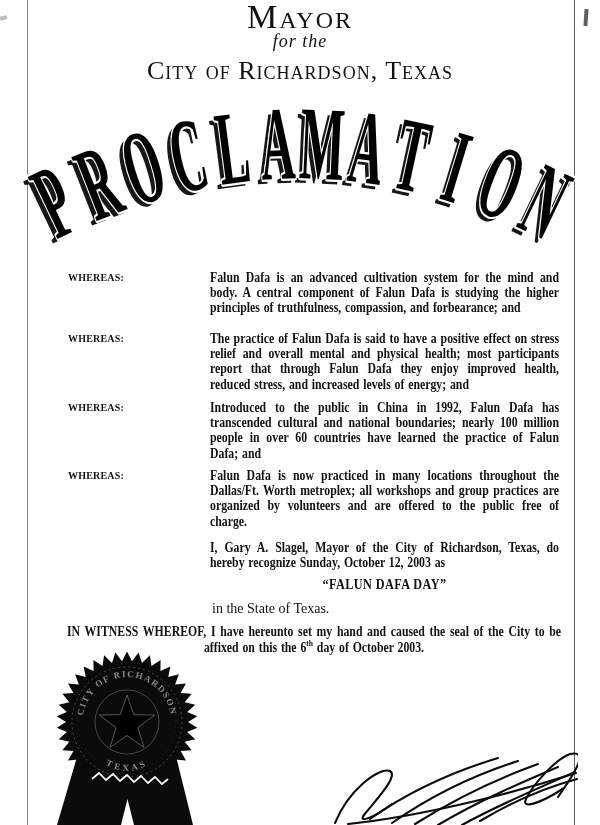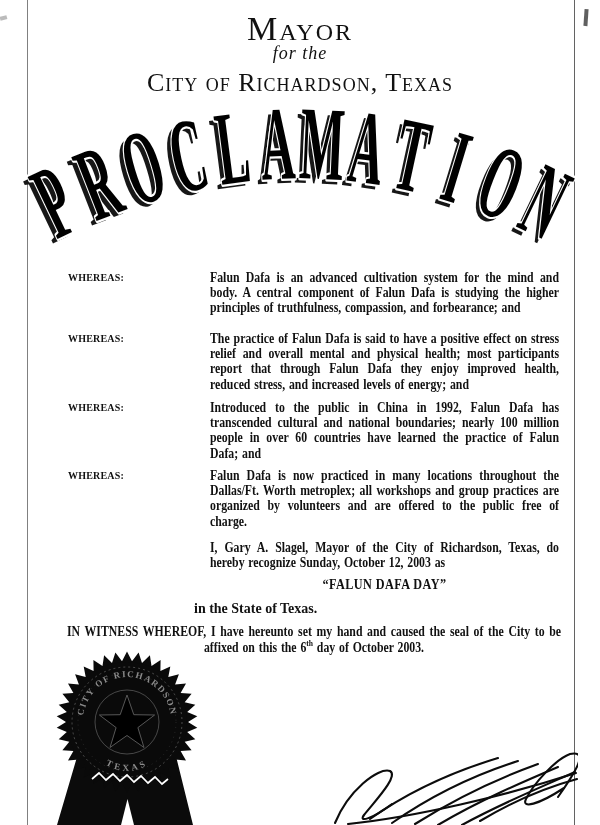--- a/index.html
+++ b/index.html
@@ -10,39 +10,39 @@
   
   .scanline{position:absolute; top:0; bottom:0; width:1.4px; background:#3c3c3c; opacity:.8;}
   .scanline.left{left:27px; opacity:.65;}
   .scanline.right{left:574px;}
   .speck{position:absolute; background:#777;}
   .speck.tl{left:0px; top:16px; width:7px; height:4px; opacity:.5; transform:rotate(-15deg);}
   .speck.tr{left:584px; top:9px; width:3.5px; height:17px; opacity:.85; background:#444; transform:rotate(4deg);}
 
   
   .header{position:absolute; left:0; top:0; width:600px; text-align:center;}
-  .m-title{font-variant:small-caps; font-size:34px; line-height:34px; letter-spacing:2px; padding-top:12px;}
+  .m-title{font-variant:small-caps; font-size:34px; line-height:34px; letter-spacing:2px; padding-top:0px;}
   .m-sub{font-style:italic; font-size:18px; line-height:18px; margin-top:-2px; letter-spacing:1px;}
   .m-city{font-variant:small-caps; font-size:26px; line-height:40px; margin-top:1px; letter-spacing:1px;}
 
   
   .banner-svg{position:absolute; left:0; top:0; width:600px; height:260px; pointer-events:none;}
   .banner-svg text{font-family:"Liberation Serif",serif; font-weight:bold; font-size:105px;}
   .arc-main{stroke:#fff; stroke-width:4.5; paint-order:stroke; stroke-linejoin:round;}
 
   
   .clause-label{position:absolute; left:68px; font-size:10px; font-weight:bold; line-height:15px; letter-spacing:.2px; white-space:nowrap;}
   .clause-body{
     position:absolute; left:210px; width:414px; font-size:14px; font-weight:bold;
     line-height:15.2px; text-align:justify; transform:scaleX(.843); transform-origin:0 0;
     word-spacing:1px;
   }
   .day-title{position:absolute; left:210px; top:576px; width:414px; font-size:14.5px; font-weight:bold;
     text-align:center; transform:scaleX(.843); transform-origin:0 0; letter-spacing:.5px;}
-  .closing-line{position:absolute; left:194px; top:601px; font-size:14px; font-weight:bold;}
+  .closing-line{position:absolute; left:212px; top:601px; font-size:14px; font-weight:normal;}
   .witness{
     position:absolute; left:67px; top:624px; width:586px; font-size:14px; font-weight:bold;
     line-height:15.5px; text-align:justify; text-align-last:center;
     transform:scaleX(.843); transform-origin:0 0; word-spacing:1px;
   }
   .witness sup{font-size:9px; line-height:0;}
 
   
   .seal-svg{position:absolute; left:50px; top:648px; width:150px; height:177px;}
   .seal-ring-text{font-family:"Liberation Serif",serif; font-weight:bold; fill:#9b9b9b; opacity:.9;}

